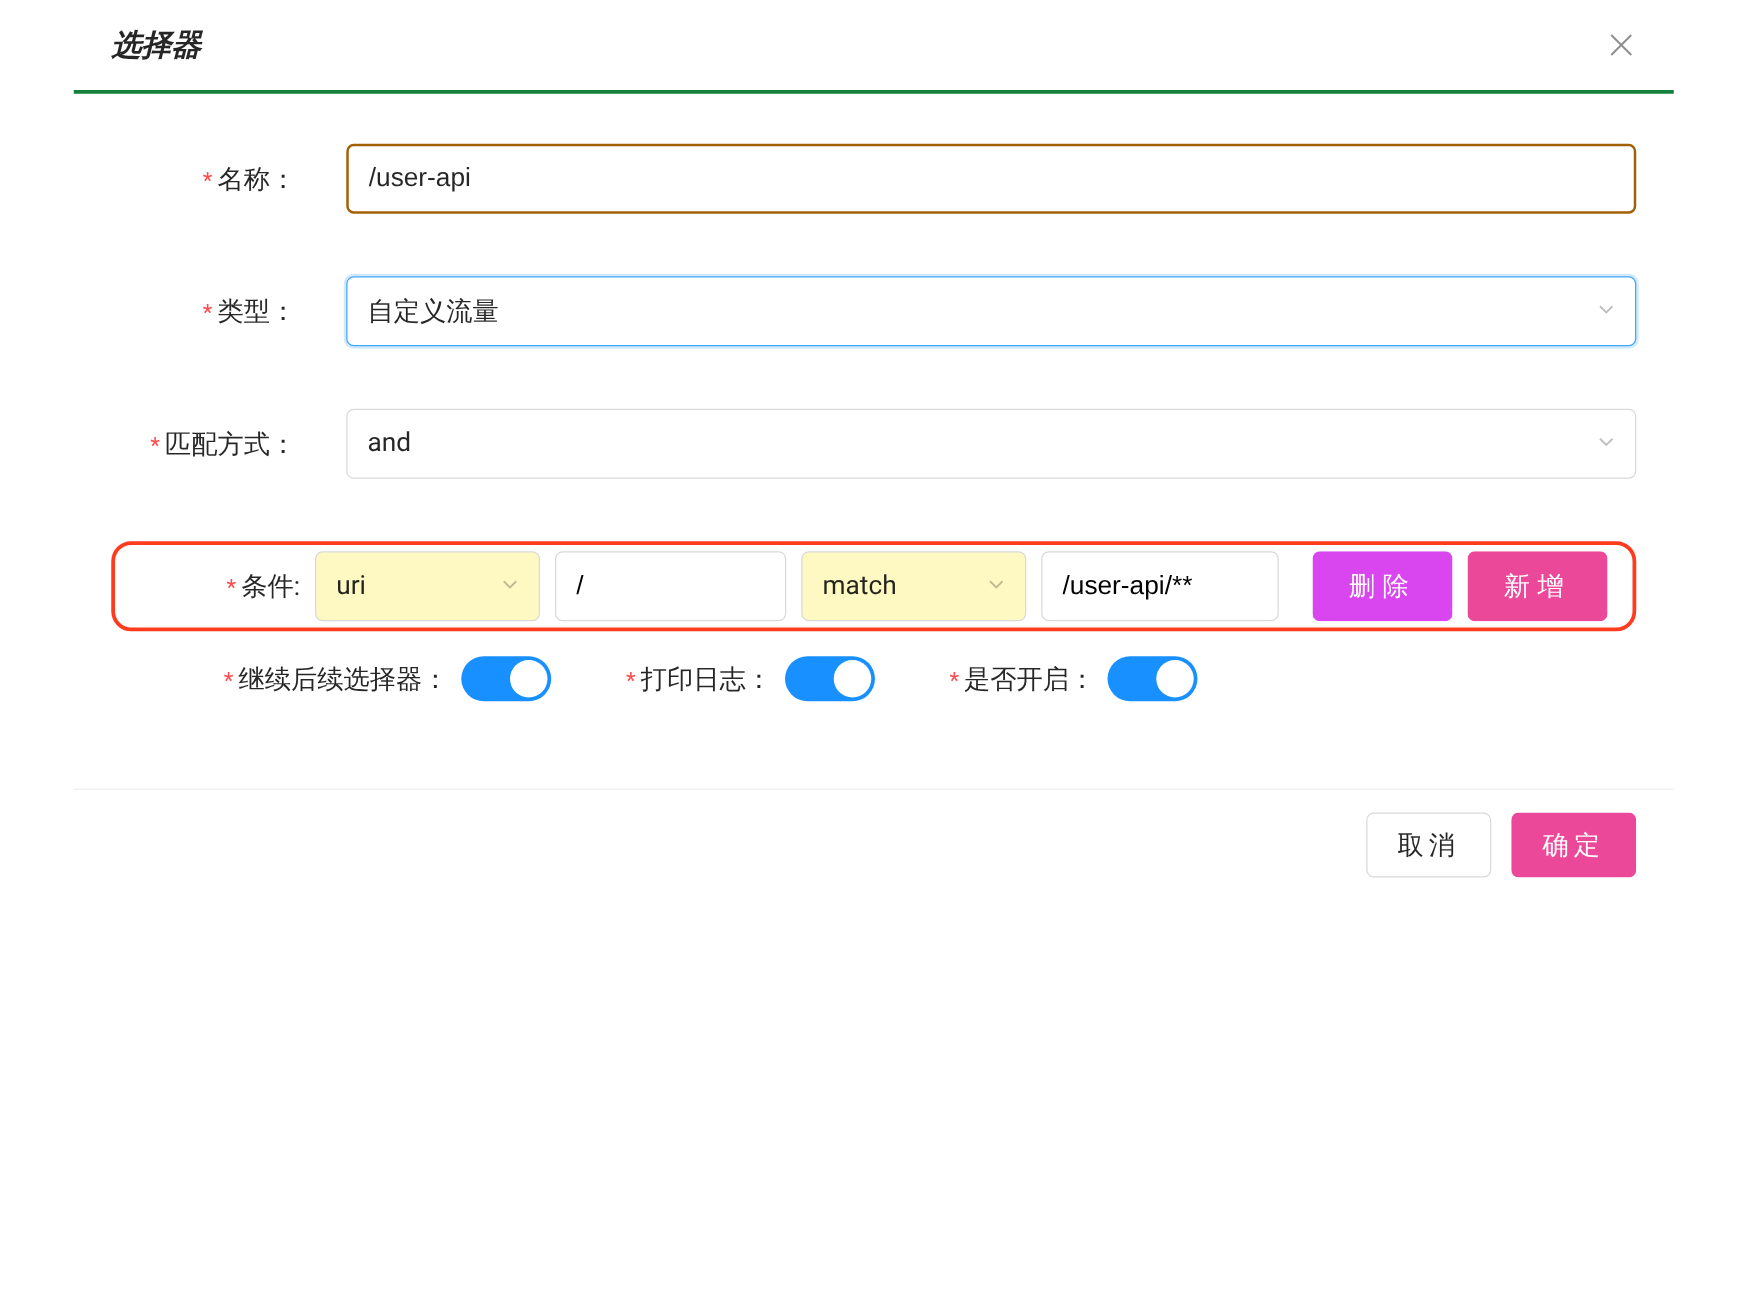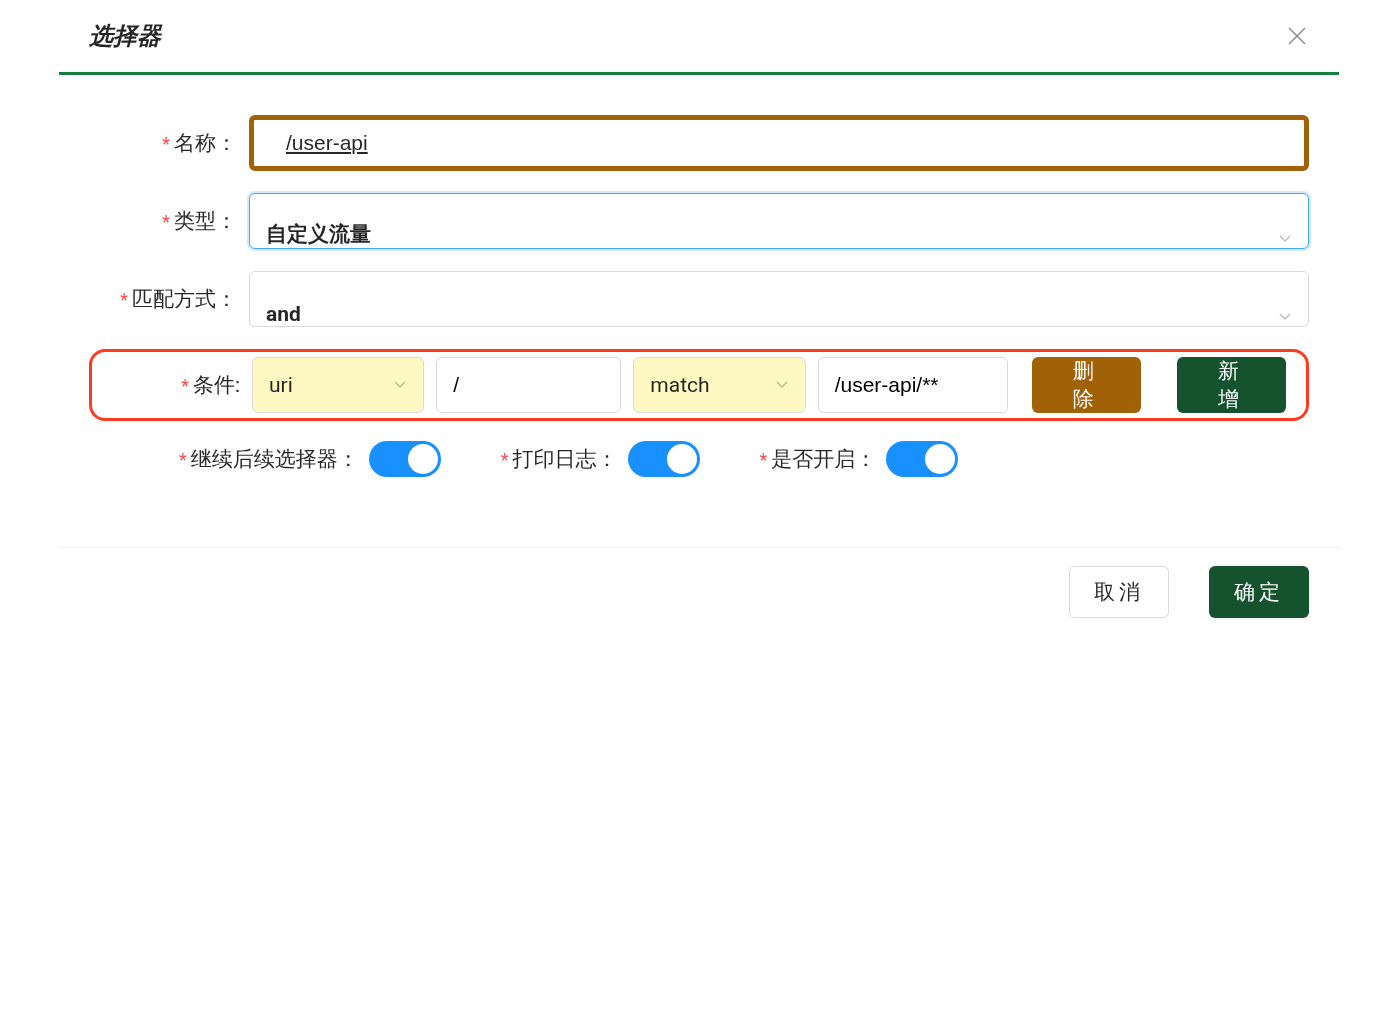--- a/index.html
+++ b/index.html
@@ -40,64 +40,63 @@
       display: flex;
       align-items: center;
       justify-content: center;
     }
     .modal-body {
       padding: 40px 30px 20px 30px;
     }
     .form-row {
       display: flex;
       align-items: center;
-      margin-bottom: 22px;
+      margin-bottom: 50px;
+      gap: 28px;
     }
     .form-label {
       width: 160px;
       text-align: right;
       padding-right: 12px;
       font-size: 21px;
       color: rgba(0,0,0,0.85);
       flex-shrink: 0;
     }
     .required-mark {
       color: #ff4d4f;
       margin-right: 4px;
       font-size: 18px;
     }
     .form-control {
       flex: 1;
     }
     .input-text {
       width: 100%;
       height: 56px;
-      padding: 0 32px;
-      border: 5px solid #a16207;
-      border-radius: 6px;
-      font-size: 21px;
-      color: rgba(0,0,0,0.85);
-      background: #fff;
-      text-decoration: underline;
+      padding: 0 16px;
+      border: 2px solid #a16207;
+      border-radius: 6px;
+      font-size: 21px;
+      color: rgba(0,0,0,0.85);
+      background: #fff;
     }
     .select {
       width: 100%;
       height: 56px;
       padding: 0 16px;
       border: 1px solid #d9d9d9;
       border-radius: 6px;
       font-size: 21px;
       color: rgba(0,0,0,0.85);
       background: #fff;
       display: flex;
-      align-items: flex-end;
+      align-items: center;
       justify-content: space-between;
       cursor: pointer;
       position: relative;
-      font-weight: bold;
     }
     .select.focused {
       border-color: #40a9ff;
       box-shadow: 0 0 0 2px rgba(24,144,255,0.2);
     }
     .select-arrow {
       color: rgba(0,0,0,0.25);
       font-size: 14px;
     }
     .highlight-box {
@@ -148,27 +147,26 @@
       border-radius: 6px;
       font-size: 21px;
       cursor: pointer;
       border: 1px solid transparent;
       letter-spacing: 6px;
       display: flex;
       align-items: center;
       justify-content: center;
     }
     .btn-danger {
-      background: #a16207;
+      background: #d946ef;
       color: #fff;
     }
     .btn-primary {
-      background: #14532d;
+      background: #ec4899;
       color: #fff;
-      margin-left: 24px;
     }
     .btn-default {
       background: #fff;
       color: rgba(0,0,0,0.85);
       border: 1px solid #d9d9d9;
       letter-spacing: 4px;
     }
     .toggle-row {
       display: flex;
       align-items: center;

